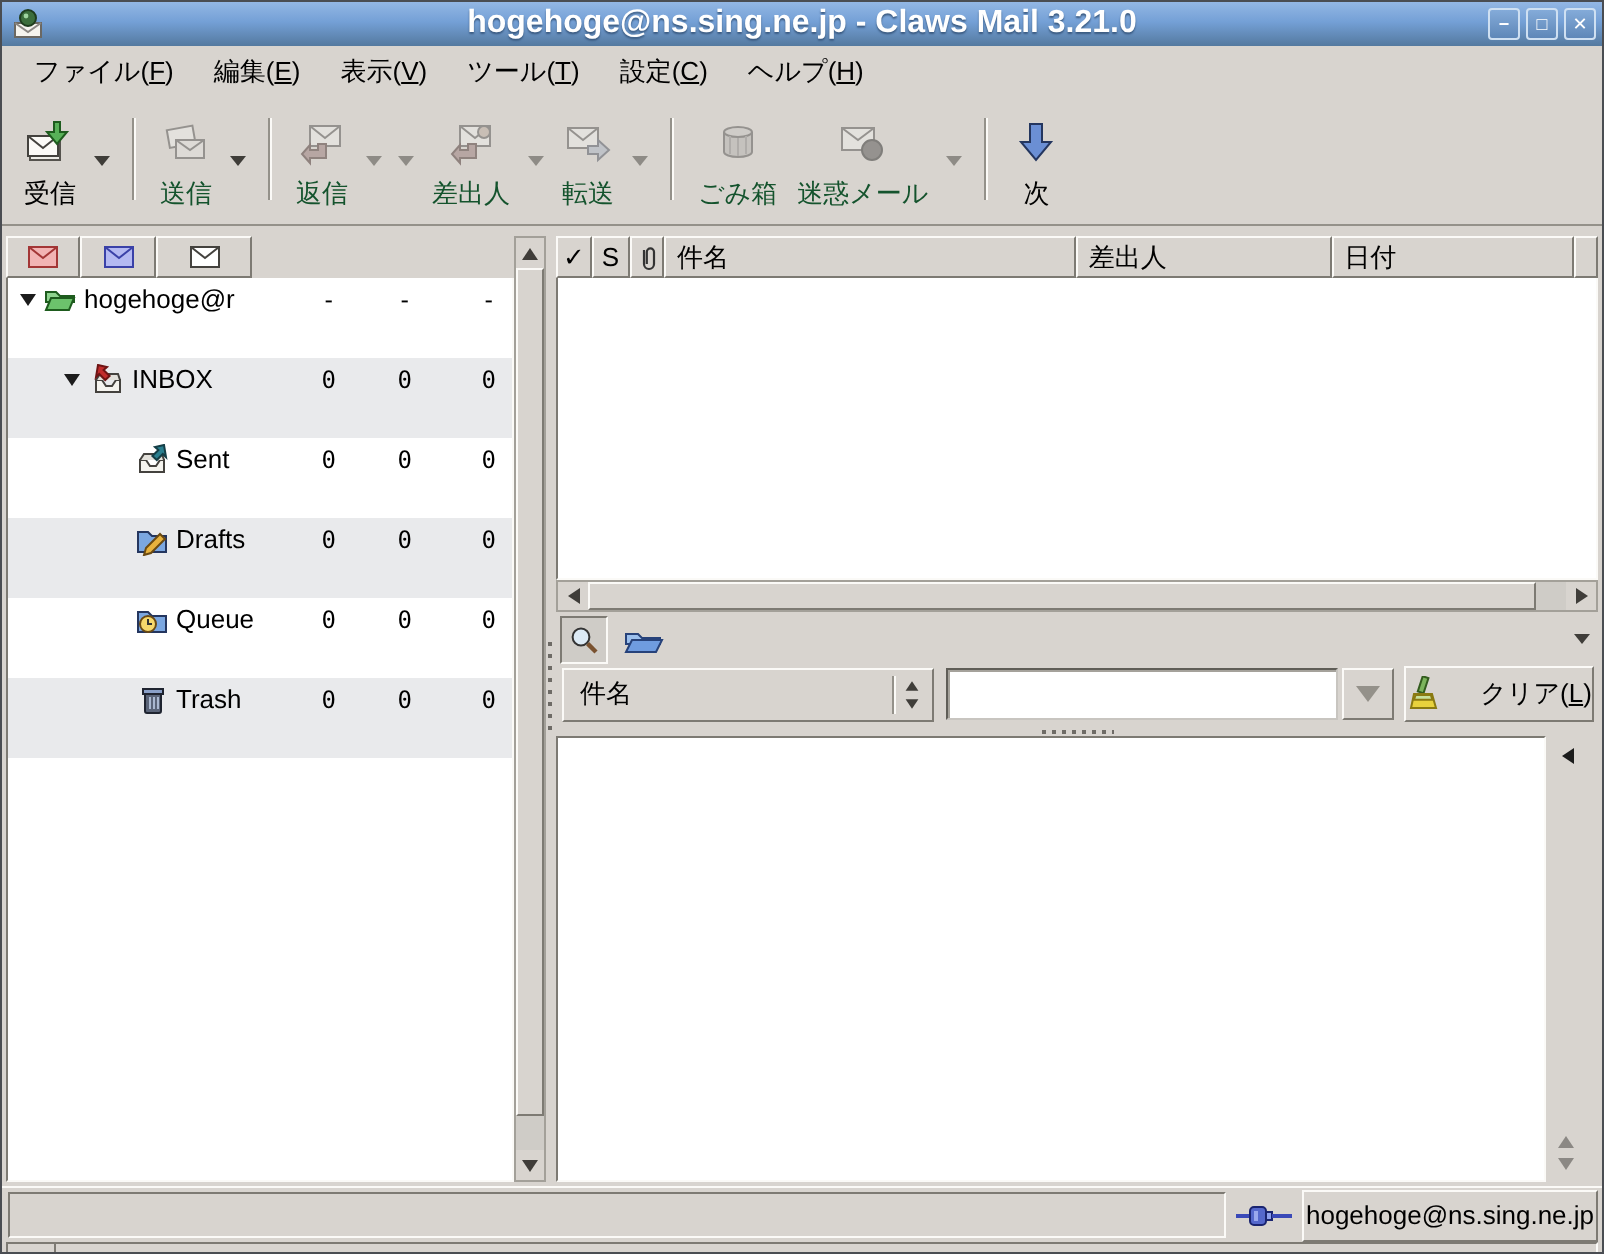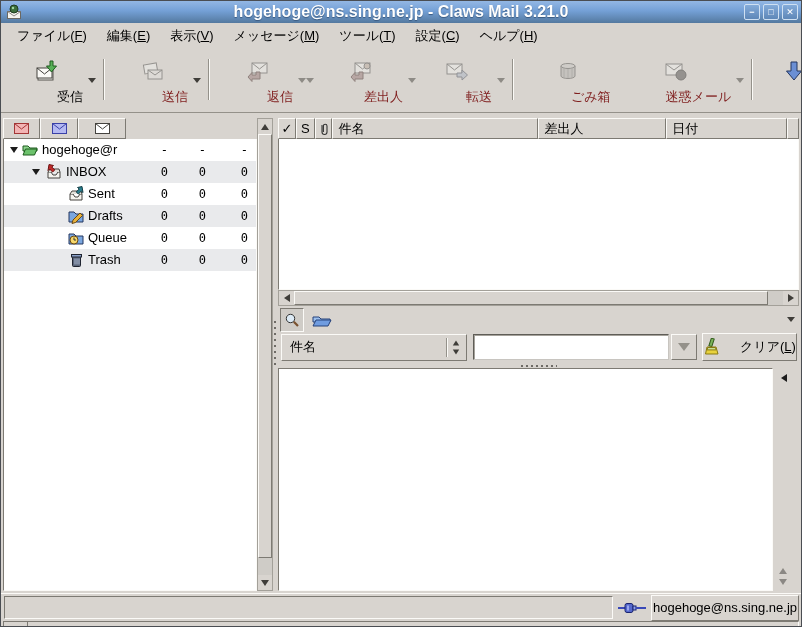--- a/index.html
+++ b/index.html
@@ -22,35 +22,35 @@
     display:flex;align-items:center;justify-content:center;line-height:1;}
   
   .menubar{position:absolute;left:0;top:22px;width:100%;height:25px;display:flex;align-items:center;padding-left:6px;}
   .menuitem{padding:3px 10px;}
   .mn{text-decoration:underline;}
   
   .toolbar{position:absolute;left:0;top:47px;width:100%;height:65px;border-bottom:1px solid #94918a;
     display:flex;align-items:stretch;padding:3px 4px 2px 6px;}
   .tbtn{display:flex;flex-direction:column;align-items:center;justify-content:flex-end;padding:3px 5px 4px 5px;}
   .ticon{height:28px;display:flex;align-items:center;justify-content:center;}
-  .tlabel{margin-top:3px;white-space:nowrap;margin-left:45px;}
-  .tbtn.disabled .tlabel{color:#7f1d1d;}
+  .tlabel{margin-top:3px;white-space:nowrap;}
+  .tbtn.disabled .tlabel{color:#14532d;}
   .tbtn.disabled .ticon svg{opacity:.5;filter:grayscale(55%);}
   .tdrop{width:16px;display:flex;align-items:center;justify-content:center;}
   .tri-d{width:0;height:0;border-left:4px solid transparent;border-right:4px solid transparent;border-top:5px solid #3f3d39;}
   .tri-d.gray{border-top-color:#8e8b86;}
   .tsep{width:2px;border-left:1px solid #94918a;border-right:1px solid #fbfaf7;margin:8px 7px 10px 7px;}
   
   .folderpane{position:absolute;left:2px;top:117px;width:270px;height:473px;display:flex;}
   .ftreecol{width:254px;display:flex;flex-direction:column;}
   .fheader{display:flex;height:21px;flex:none;}
   .fh{height:21px;display:flex;align-items:center;padding:0 4px;overflow:hidden;background:#d8d4cf;border:1px solid;border-color:#fbfaf7 #7d7a73 #7d7a73 #fbfaf7;}
   .fh.iconcell{justify-content:center;padding:0;}
   .ftree{flex:1;background:#fff;border:1px solid;border-color:#7d7a73 #fbfaf7 #fbfaf7 #7d7a73;border-top:none;overflow:hidden;}
-  .frow{position:relative;height:22px;line-height:22px;}
+  .frow{position:relative;height:40px;line-height:22px;}
   .frow.stripe{background:#e9eaec;}
   .expander{position:absolute;top:8px;width:0;height:0;border-left:4px solid transparent;border-right:4px solid transparent;border-top:6px solid #1c1c1c;}
   .ficon{position:absolute;top:3px;width:16px;height:16px;}
   .flabel{position:absolute;top:0;white-space:nowrap;}
   .cnt{position:absolute;top:0;text-align:right;font-family:"DejaVu Sans Mono",monospace;font-size:12px;}
   .cnt1{left:134px;width:30px;}
   .cnt2{left:172px;width:30px;}
   .cnt3{left:214px;width:30px;}
   
   .vsb{width:16px;height:100%;background:#cfccc7;border:1px solid #a3a099;display:flex;flex-direction:column;}
@@ -123,21 +123,20 @@
       <div class="winbtn">−</div>
       <div class="winbtn">□</div>
       <div class="winbtn">✕</div>
     </div>
   </div>
 
   <div class="menubar">
     <span class="menuitem"><span>ファイル(</span><span class="mn">F</span><span>)</span></span>
     <span class="menuitem"><span>編集(</span><span class="mn">E</span><span>)</span></span>
     <span class="menuitem"><span>表示(</span><span class="mn">V</span><span>)</span></span>
-    <span class="menuitem"><span>メッセージ(</span><span class="mn">M</span><span>)</span></span>
     <span class="menuitem"><span>ツール(</span><span class="mn">T</span><span>)</span></span>
     <span class="menuitem"><span>設定(</span><span class="mn">C</span><span>)</span></span>
     <span class="menuitem"><span>ヘルプ(</span><span class="mn">H</span><span>)</span></span>
   </div>
 
   <div class="toolbar">
     <div class="tbtn">
       <span class="ticon">
         <svg width="24" height="24" viewBox="0 0 24 24">
           <rect x="2" y="11" width="15" height="10" fill="#edece7" stroke="#55534e"></rect>

